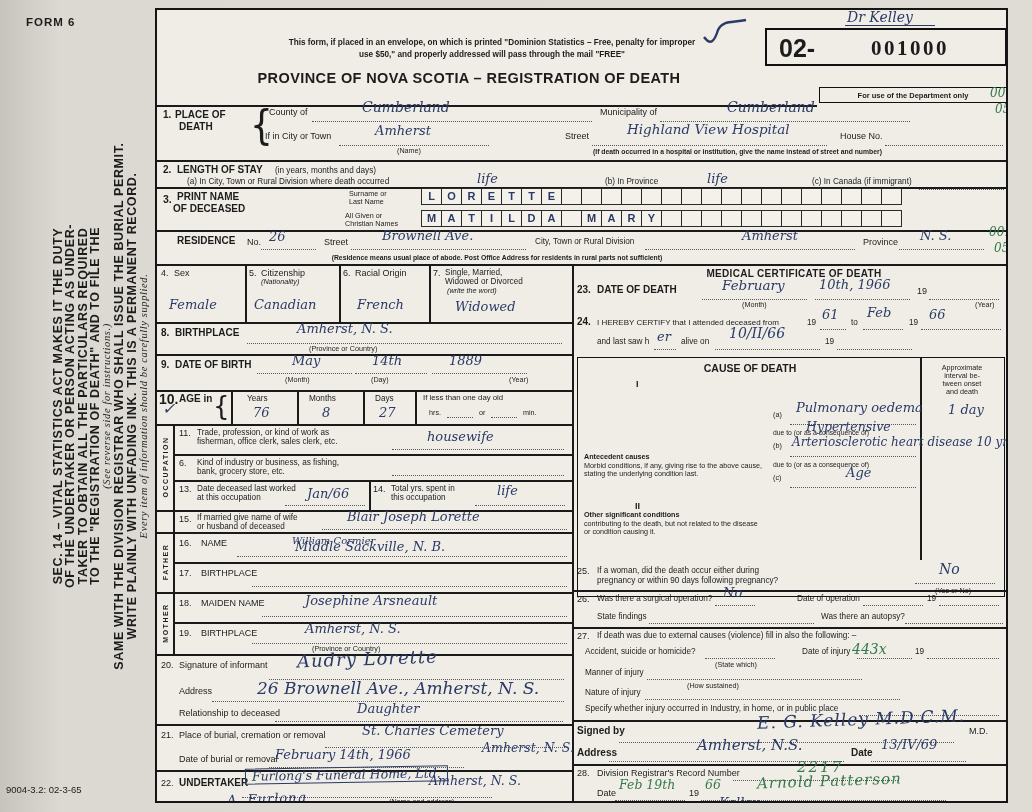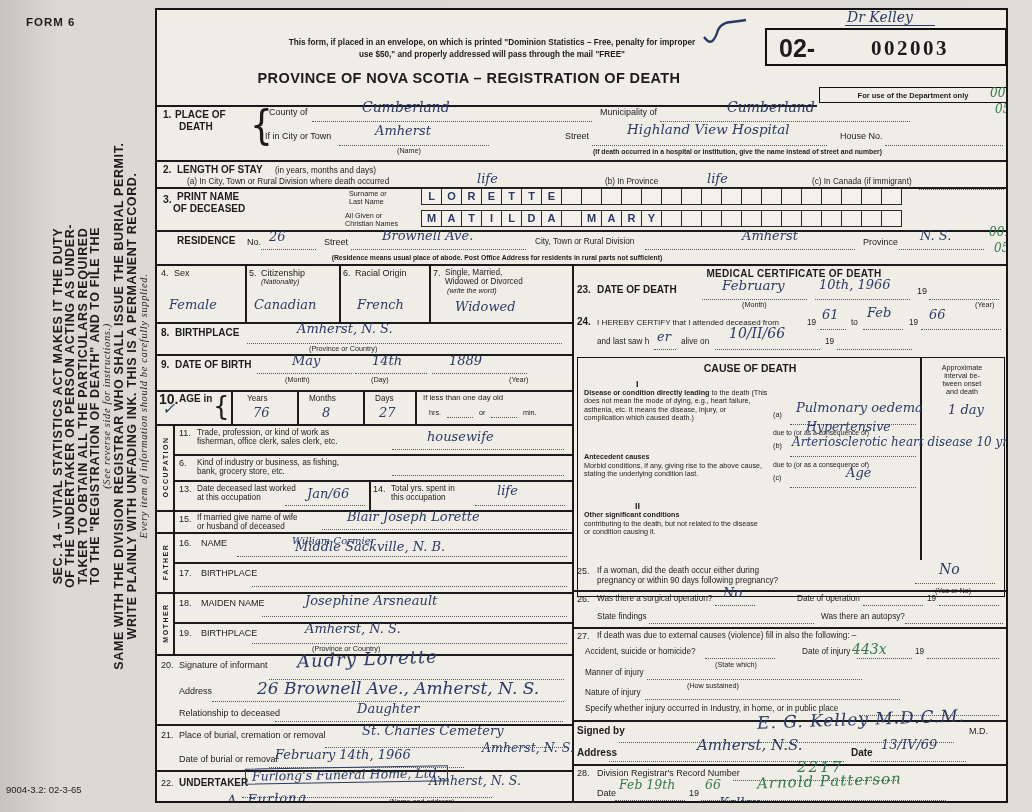--- a/index.html
+++ b/index.html
@@ -57,21 +57,21 @@
     <div style="display:contents">
       <div class="ab l2 b c" style="left:75px;top:28px;width:520px">This form, if placed in an envelope, on which is printed "Dominion Statistics – Free, penalty for improper</div>
       <div class="ab l2 b c" style="left:75px;top:40px;width:520px">use $50," and properly addressed will pass through the mail "FREE"</div>
       <div class="ab b c title" style="left:12px;top:60px;width:600px;font-size:14.5px">PROVINCE OF NOVA SCOTIA – REGISTRATION OF DEATH</div>
       <svg class="ab" style="left:545px;top:8px" width="46" height="30" viewBox="0 0 46 30">
           <path d="M2 19 C8 27 12 25 16 12 C21 2 30 5 44 2" stroke="#2b3a66" stroke-width="2.4" fill="none"></path>
         </svg>
       <div class="ab hw" style="left:688px;top:0;font-size:14px;border-bottom:1.3px solid #2b3a66;padding:0 22px 1px 2px">Dr Kelley</div>
       <div class="ab regbox" style="left:608px;top:18px;width:242px;height:38px">
         <span class="ab b" style="left:12px;top:4px;font-size:25px">02-</span>
-        <span class="ab b" style="left:104px;top:6px;font-size:21px;font-family:'Liberation Serif',serif;letter-spacing:2.5px">002003</span>
+        <span class="ab b" style="left:104px;top:6px;font-size:21px;font-family:'Liberation Serif',serif;letter-spacing:2.5px">001000</span>
       </div>
       <div class="ab deptbox s b" style="left:662px;top:77px;width:188px;height:16px;line-height:15px;font-size:7.5px">For use of the Department only</div>
       <div class="ab hwg" style="left:833px;top:76px;font-size:12px">001</div>
       <div class="ab hwg" style="left:838px;top:92px;font-size:12px">05</div>
     </div>
 
     
     <div style="display:contents">
       <i class="ab hl" style="left:0;top:95px;width:660px"></i>
       <span class="ab l b" style="left:6px;top:100px;font-size:10px">1.</span>
@@ -422,21 +422,20 @@
 
       
       <div class="ab" style="left:420px;top:347px;width:428px;height:240px;border:1.5px solid #141414;box-sizing:border-box">
         <i class="ab vl" style="left:342px;top:0;height:202px"></i>
         <div class="ab b c" style="left:62px;top:4px;width:220px;font-size:10.5px">CAUSE OF DEATH</div>
         <div class="ab s c" style="left:344px;top:6px;width:80px;white-space:pre-line">Approximate
 interval be-
 tween onset
 and death</div>
         <span class="ab b" style="left:58px;top:21px;font-size:9px">I</span>
-        <p class="ab s wrap" style="left:6px;top:31px;width:184px;margin:0;line-height:8.4px"><span class="b">Disease or condition directly leading</span><span> to the death (This does not mean the mode of dying, e.g., heart failure, asthenia, etc. It means the disease, injury, or complication which caused death.)</span></p>
         <span class="ab s" style="left:195px;top:53px">(a)</span>
         <i class="ab dt" style="left:212px;top:65px;width:126px"></i>
         <span class="ab hw" style="left:218px;top:43px">Pulmonary oedema</span>
         <span class="ab hw" style="left:370px;top:45px">1 day</span>
         <span class="ab xs" style="left:195px;top:71px">due to (or as a consequence of)</span>
         <span class="ab hw" style="left:228px;top:62px;font-size:12.5px">Hypertensive</span>
         <span class="ab s" style="left:195px;top:84px">(b)</span>
         <i class="ab dt" style="left:212px;top:97px;width:126px"></i>
         <span class="ab hw" style="left:214px;top:77px;font-size:12px">Arteriosclerotic heart disease 10 yrs</span>
         <span class="ab xs" style="left:195px;top:103px">due to (or as a consequence of)</span>

